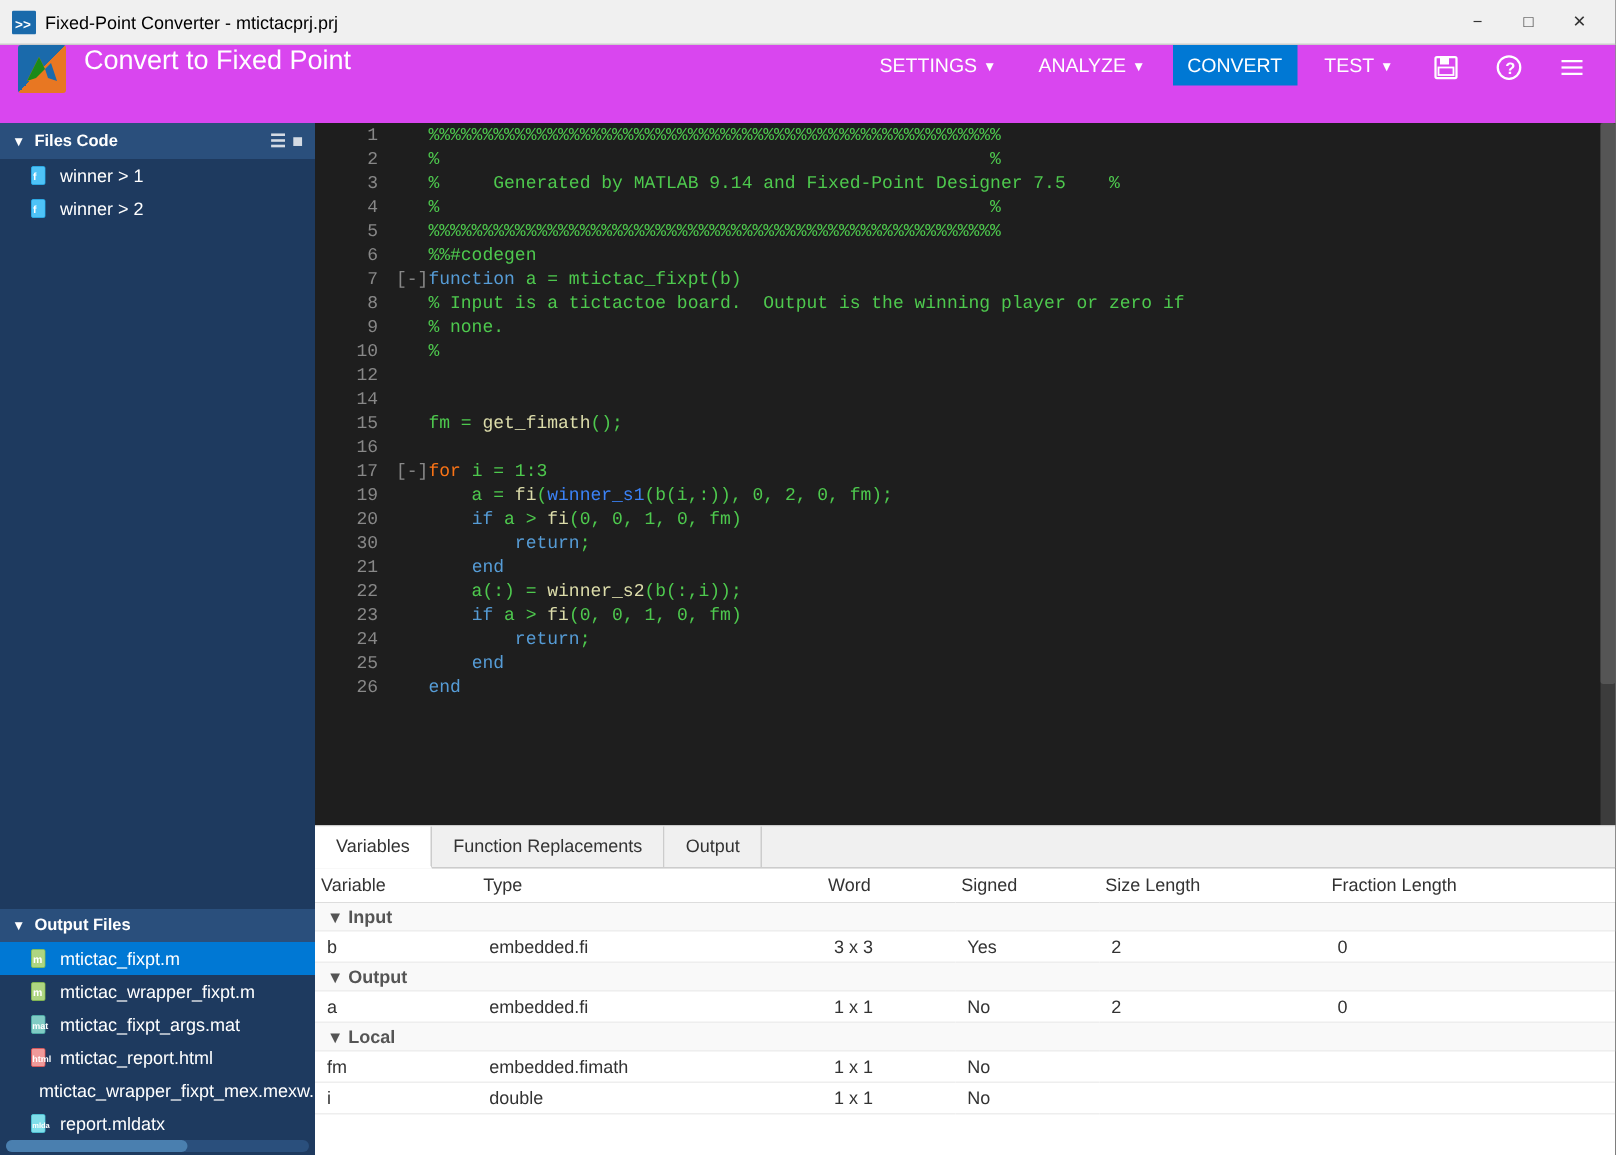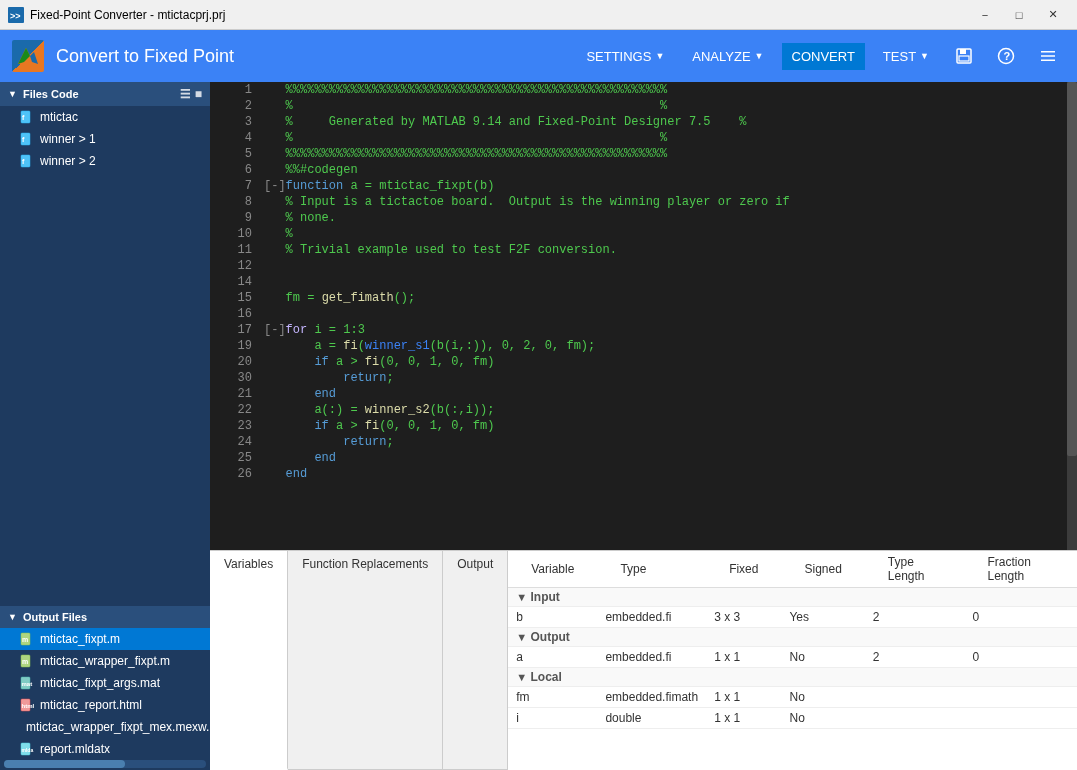--- a/index.html
+++ b/index.html
@@ -17,24 +17,24 @@
     }
     #titlebar .win-controls { display: flex; gap: 2px; }
     #titlebar .win-btn {
       width: 32px; height: 20px; border: none; background: transparent;
       cursor: pointer; display: flex; align-items: center; justify-content: center;
       font-size: 11px; color: #333;
     }
 
     
     #header {
-      background: #3b82f6;
+      background: #d946ef;
       height: 52px;
       display: flex;
-      align-items: center;
+      align-items: flex-start;
       padding: 0 12px;
       gap: 8px;
     }
     #header .header-btn {
       color: white; background: transparent; border: none;
       cursor: pointer; font-size: 13px; padding: 6px 10px;
       display: flex; align-items: center; gap: 4px;
       font-family: 'Segoe UI', sans-serif;
     }
     #header .header-btn.active { background: #0078d4; }
@@ -135,21 +135,21 @@
     #code-area::-webkit-scrollbar { width: 10px; height: 10px; }
     #code-area::-webkit-scrollbar-track { background: #3c3c3c; }
     #code-area::-webkit-scrollbar-thumb { background: #666; border-radius: 2px; }
 
     
     #variables-panel {
       height: 220px;
       background: white;
       border-top: 1px solid #ccc;
       display: flex;
-      flex-direction: row;
+      flex-direction: column;
     }
     .var-tabs {
       display: flex;
       background: #f0f0f0;
       border-bottom: 1px solid #ccc;
     }
     .var-tab {
       padding: 6px 14px;
       cursor: pointer;
       font-size: 12px;
@@ -178,21 +178,21 @@
       font-size: 12px;
     }
     .var-table thead tr {
       background: white;
       position: sticky;
       top: 0;
       z-index: 1;
     }
     .var-table th {
       text-align: left;
-      padding: 4px 23px;
+      padding: 4px 4px;
       border-bottom: 1px solid #ddd;
       font-weight: normal;
       background: white;
       color: #333;
     }
     .var-table td {
       padding: 3px 8px;
       border-bottom: 1px solid #eee;
       color: #333;
     }
@@ -286,27 +286,20 @@
         <span title="List view">☰</span>
         <span title="Details">■</span>
       </div>
     </div>
     <div id="source-items">
       <div class="sidebar-item">
         <svg width="14" height="14" viewBox="0 0 14 14">
           <rect x="1" y="1" width="9" height="12" rx="1" fill="#4fc3f7" stroke="#29b6f6" stroke-width="0.5"></rect>
           <text x="2" y="10" fill="white" font-size="7" font-weight="bold">f</text>
         </svg>
-        <span>mtictac</span>
-      </div>
-      <div class="sidebar-item">
-        <svg width="14" height="14" viewBox="0 0 14 14">
-          <rect x="1" y="1" width="9" height="12" rx="1" fill="#4fc3f7" stroke="#29b6f6" stroke-width="0.5"></rect>
-          <text x="2" y="10" fill="white" font-size="7" font-weight="bold">f</text>
-        </svg>
         <span>winner &gt; 1</span>
       </div>
       <div class="sidebar-item">
         <svg width="14" height="14" viewBox="0 0 14 14">
           <rect x="1" y="1" width="9" height="12" rx="1" fill="#4fc3f7" stroke="#29b6f6" stroke-width="0.5"></rect>
           <text x="2" y="10" fill="white" font-size="7" font-weight="bold">f</text>
         </svg>
         <span>winner &gt; 2</span>
       </div>
     </div>
@@ -416,25 +409,20 @@
               <td class="line-num">9</td>
               <td class="line-fold" style="color: rgb(136, 136, 136);"></td>
               <td class="code-content" style="color: rgb(78, 201, 78); font-family: &quot;Courier New&quot;, monospace; font-size: 12px;">% none.</td>
             </tr>
             <tr>
               <td class="line-num">10</td>
               <td class="line-fold" style="color: rgb(136, 136, 136);"></td>
               <td class="code-content" style="color: rgb(78, 201, 78); font-family: &quot;Courier New&quot;, monospace; font-size: 12px;">%</td>
             </tr>
             <tr>
-              <td class="line-num">11</td>
-              <td class="line-fold" style="color: rgb(136, 136, 136);"></td>
-              <td class="code-content" style="color: rgb(78, 201, 78); font-family: &quot;Courier New&quot;, monospace; font-size: 12px;">% Trivial example used to test F2F conversion.</td>
-            </tr>
-            <tr>
               <td class="line-num">12</td>
               <td class="line-fold" style="color: rgb(136, 136, 136);"></td>
               <td class="code-content" style="color: rgb(78, 201, 78); font-family: &quot;Courier New&quot;, monospace; font-size: 12px;"></td>
             </tr>
             <tr>
               <td class="line-num">14</td>
               <td class="line-fold" style="color: rgb(136, 136, 136);"></td>
               <td class="code-content" style="color: rgb(78, 201, 78); font-family: &quot;Courier New&quot;, monospace; font-size: 12px;"></td>
             </tr>
             <tr>
@@ -443,21 +431,21 @@
               <td class="code-content" style="color: rgb(78, 201, 78); font-family: &quot;Courier New&quot;, monospace; font-size: 12px;">fm = <span style="color:#dcdcaa">get_fimath</span>();</td>
             </tr>
             <tr>
               <td class="line-num">16</td>
               <td class="line-fold" style="color: rgb(136, 136, 136);"></td>
               <td class="code-content" style="color: rgb(78, 201, 78); font-family: &quot;Courier New&quot;, monospace; font-size: 12px;"></td>
             </tr>
             <tr>
               <td class="line-num">17</td>
               <td class="line-fold" style="color: rgb(136, 136, 136);">[-]</td>
-              <td class="code-content" style="color: rgb(78, 201, 78); font-family: &quot;Courier New&quot;, monospace; font-size: 12px;"><span style="color:#c4b5fd">for</span> i = 1:3</td>
+              <td class="code-content" style="color: rgb(78, 201, 78); font-family: &quot;Courier New&quot;, monospace; font-size: 12px;"><span style="color:#f97316">for</span> i = 1:3</td>
             </tr>
             <tr>
               <td class="line-num">19</td>
               <td class="line-fold" style="color: rgb(136, 136, 136);"></td>
               <td class="code-content" style="color: rgb(78, 201, 78); font-family: &quot;Courier New&quot;, monospace; font-size: 12px;">    a = <span style="color:#dcdcaa">fi</span>(<span style="color:#3b82f6">winner_s1</span>(b(i,:)), 0, 2, 0, fm);</td>
             </tr>
             <tr>
               <td class="line-num">20</td>
               <td class="line-fold" style="color: rgb(136, 136, 136);"></td>
               <td class="code-content" style="color: rgb(78, 201, 78); font-family: &quot;Courier New&quot;, monospace; font-size: 12px;">    <span style="color:#569cd6">if</span> a &gt; <span style="color:#dcdcaa">fi</span>(0, 0, 1, 0, fm)</td>
@@ -510,23 +498,23 @@
         <div class="var-tab active">Variables</div>
         <div class="var-tab">Function Replacements</div>
         <div class="var-tab">Output</div>
       </div>
       <div class="var-table-wrap">
         <table class="var-table">
           <thead>
             <tr>
               <th>Variable</th>
               <th>Type</th>
-              <th>Fixed</th>
+              <th>Word</th>
               <th>Signed</th>
-              <th>Type Length</th>
+              <th>Size Length</th>
               <th>Fraction Length</th>
             </tr>
           </thead>
           <tbody id="var-tbody">
               <tr class="var-section-header">
                 <td colspan="6"><span style="color:#555;font-size:11px">▼</span> <strong>Input</strong></td>
               </tr>
               <tr>
                 <td>b</td>
                 <td>embedded.fi</td>

